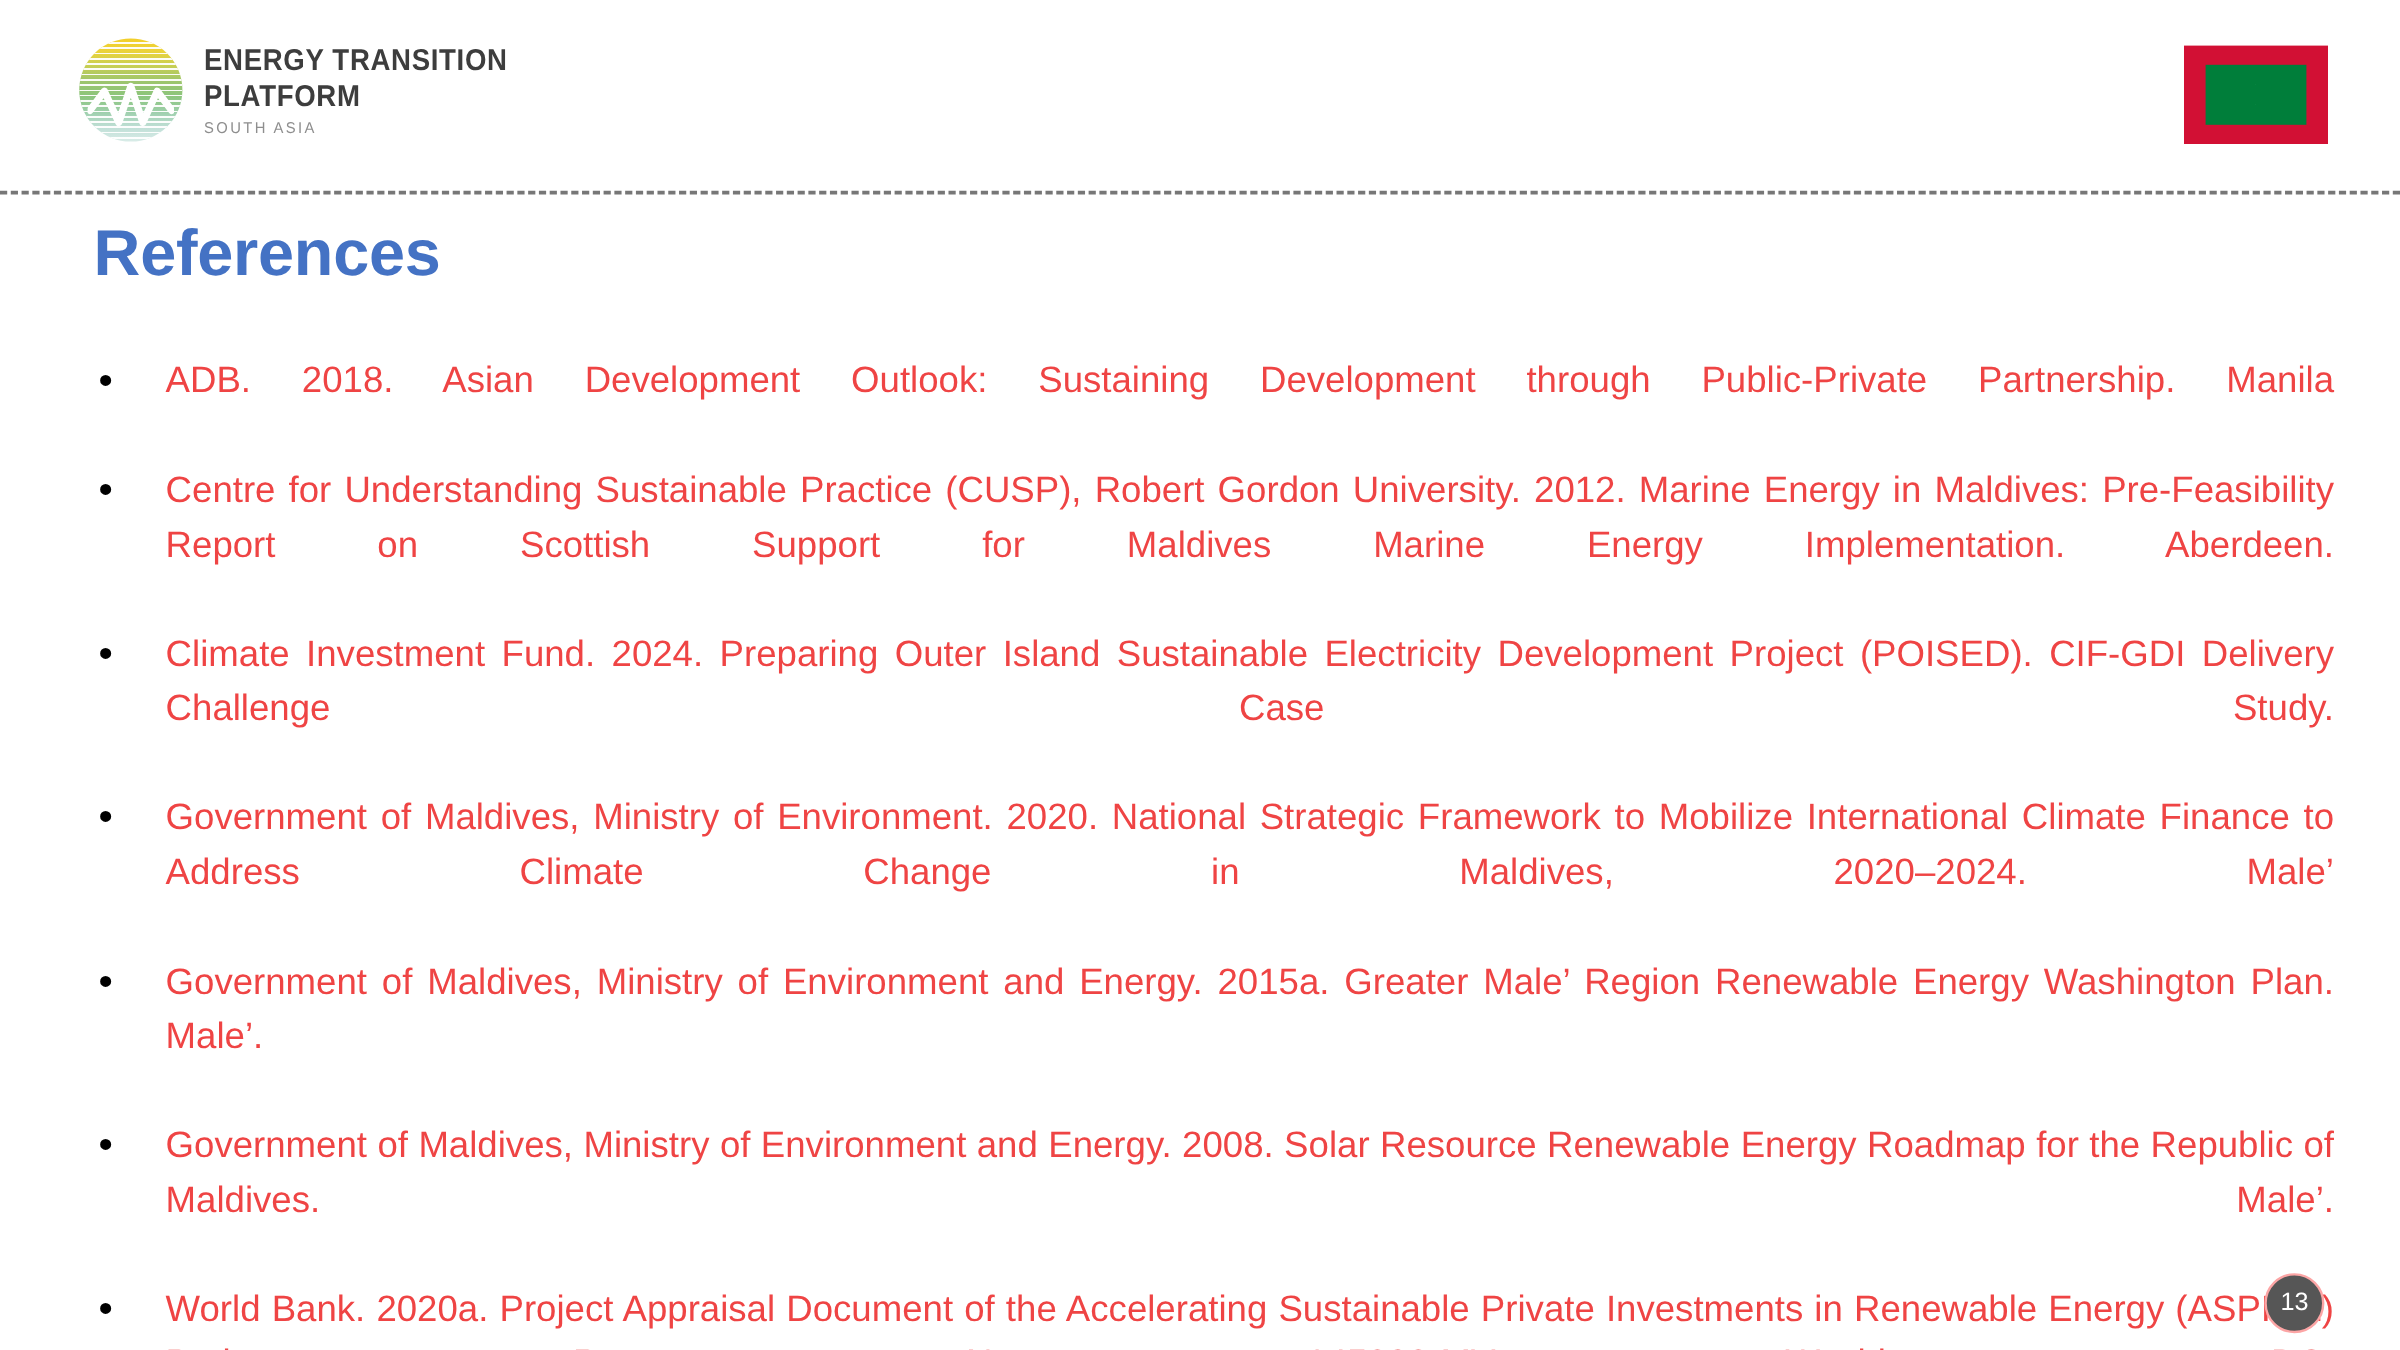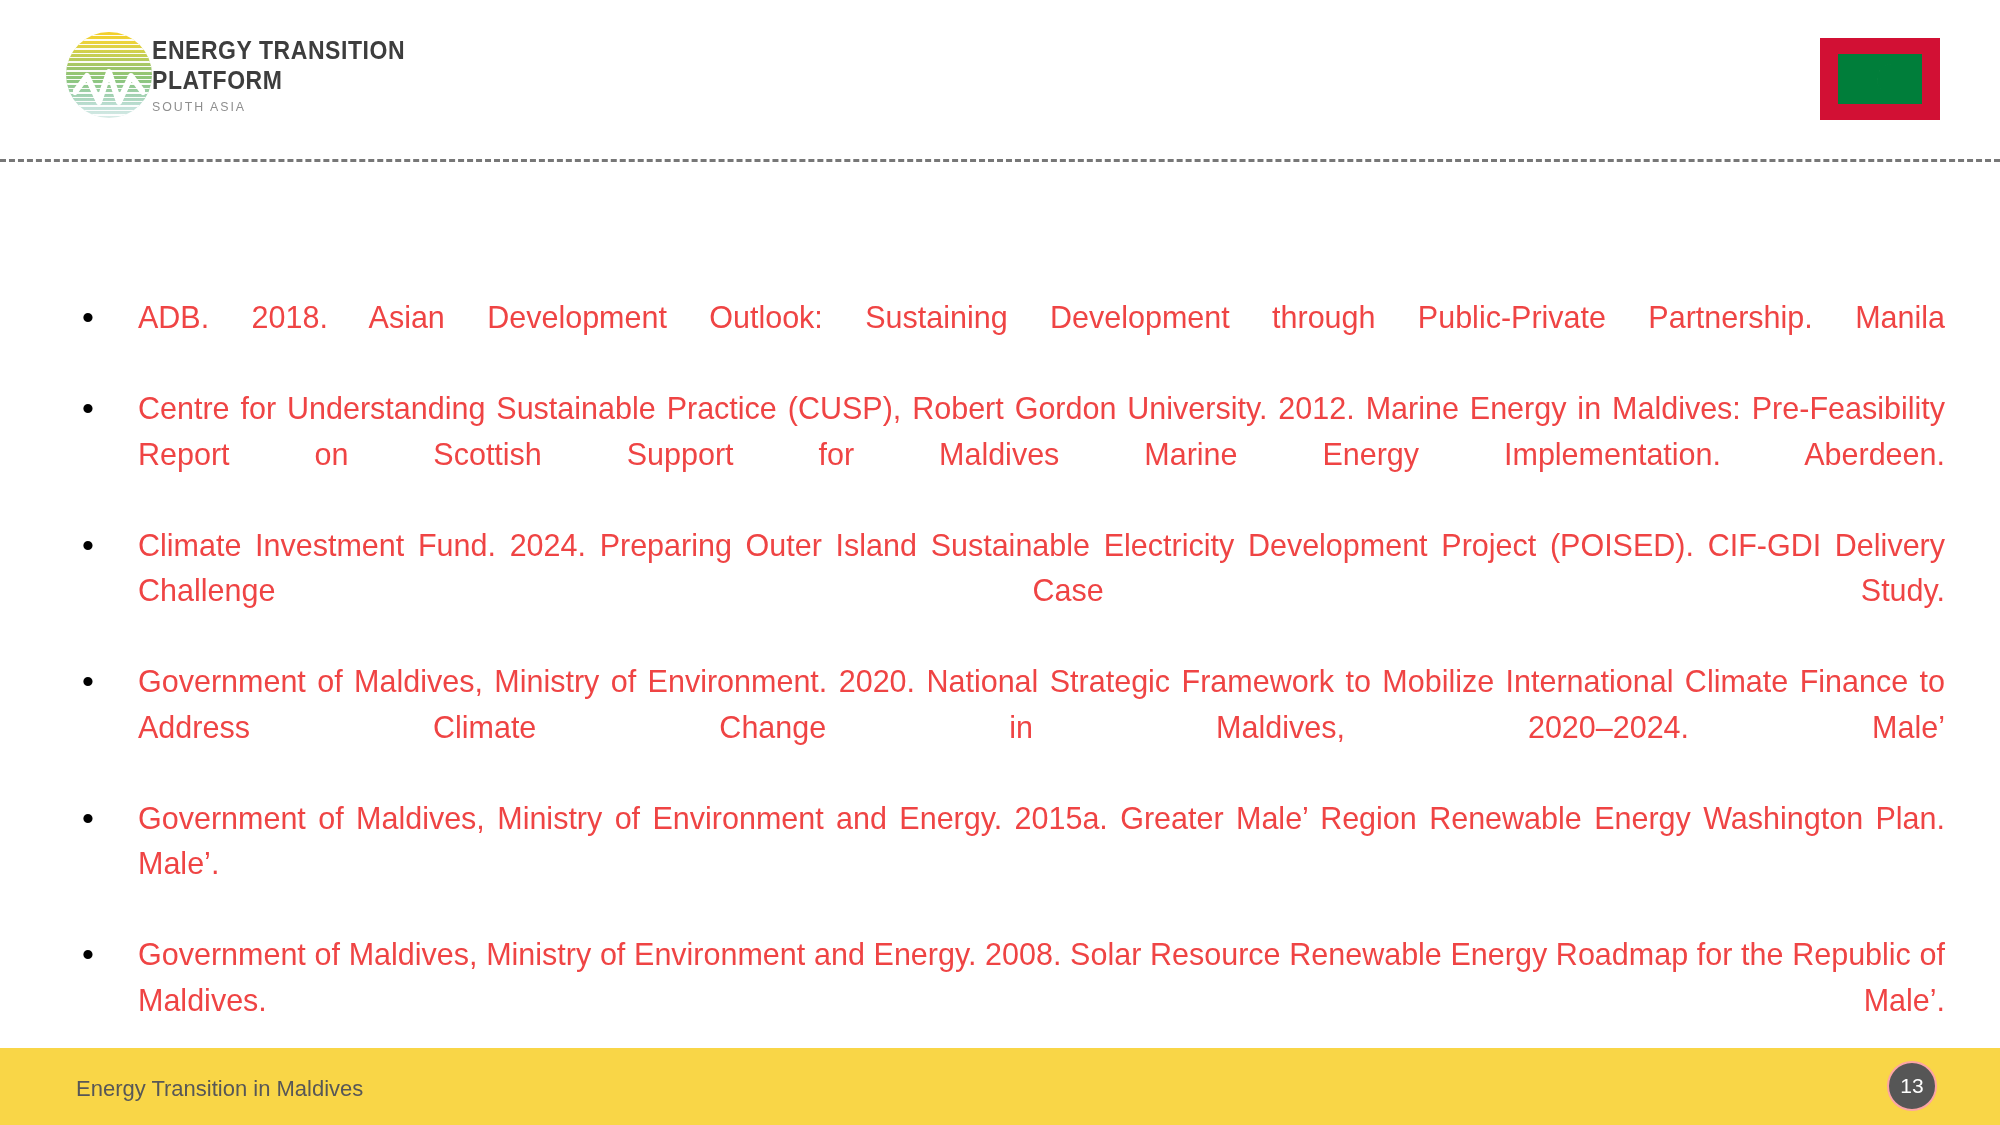--- a/index.html
+++ b/index.html
@@ -58,20 +58,21 @@
        rgba(255,255,255,0.95) 4.4px);
   }
   .logo-w {
     position: absolute;
     left: 7px;
     top: 30px;
     width: 72px;
     height: 50px;
   }
   .logo-text {
+    margin-left: 18px;
     line-height: 1;
   }
   .logo-title {
     font-family: "Liberation Sans", sans-serif;
     font-weight: bold;
     font-size: 25px;
     letter-spacing: 0.6px;
     color: #3d3d3d;
     transform: scaleX(0.92);
     transform-origin: left center;
@@ -228,20 +229,21 @@
       <div class="flag-inner">
         <svg class="crescent" viewBox="0 0 36 36">
           <path d="M26,3 A15,15 0 1 0 26,33 A12.2,12.2 0 1 1 26,3 Z" fill="#ffffff"></path>
         </svg>
       </div>
     </div>
 
     <div class="divider"></div>
   </div>
 
+  <div class="page-title">References</div>
 
   <div class="ref-list">
 
     <div class="ref-item">
       <span class="ref-bullet">•</span>
       <span class="ref-text">ADB. 2018. Asian Development Outlook: Sustaining Development through Public-Private Partnership. Manila</span>
     </div>
 
     <div class="ref-item">
       <span class="ref-bullet">•</span>
@@ -268,18 +270,15 @@
       <span class="ref-text">Government of Maldives, Ministry of Environment and Energy. 2008. Solar Resource Renewable Energy Roadmap for the Republic of Maldives. Male’.</span>
     </div>
 
     <div class="ref-item">
       <span class="ref-bullet">•</span>
       <span class="ref-text">World Bank. 2020a. Project Appraisal Document of the Accelerating Sustainable Private Investments in Renewable Energy (ASPIRE) Project. Report No. 145392-MV. Washington, DC.</span>
     </div>
 
   </div>
 
-  <div class="footer">
-    <div class="footer-text">Energy Transition in Maldives</div>
-  </div>
   <div class="page-badge">13</div>
 
 </div>
 
 </body></html>

